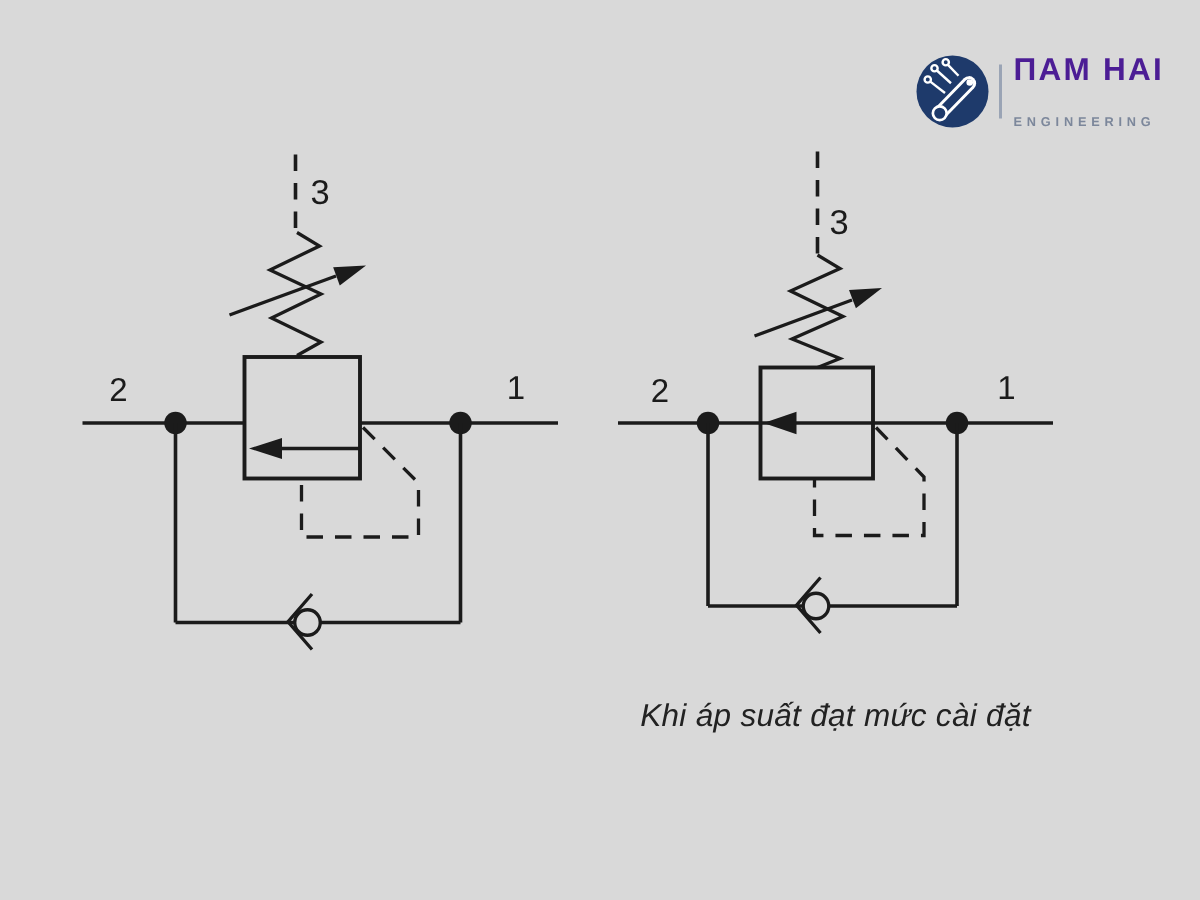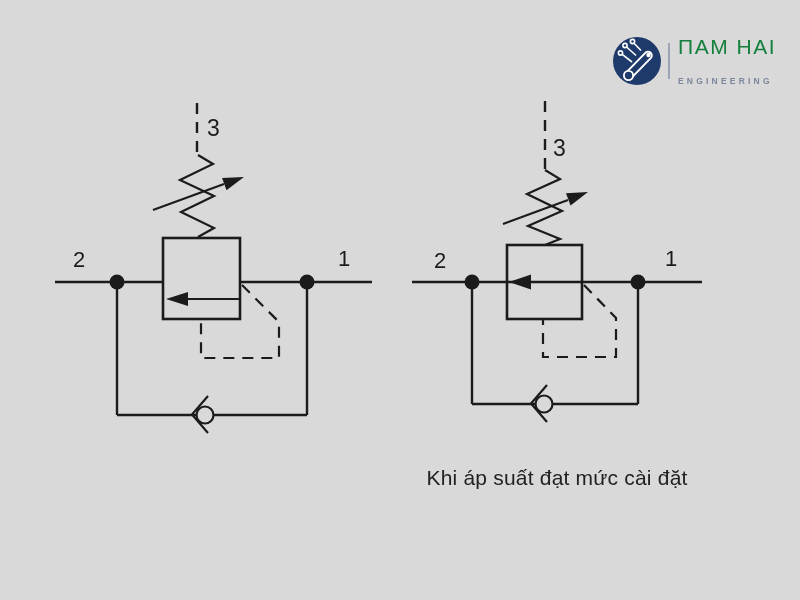--- a/index.html
+++ b/index.html
@@ -1,25 +1,25 @@
 <!DOCTYPE html>
 <html><head>
 <meta charset="utf-8">
 <style>
   html,body{margin:0;padding:0;}
   body{width:800px;height:600px;background:#d9d9d9;font-family:"Liberation Sans",sans-serif;}
   .stage{position:relative;width:800px;height:600px;background:#d9d9d9;overflow:hidden;}
   .schematic{position:absolute;left:0;top:0;}
   .caption{position:absolute;font-size:21px;color:#222;text-align:center;width:300px;letter-spacing:.2px;}
   .caption-left{left:55px;top:466px;}
-  .caption-right{left:407px;top:466px;}
+  .caption-right{left:407px;top:466px;font-style:italic;}
   .logo{position:absolute;right:24px;top:36px;display:flex;align-items:center;}
   .logo-sep{width:1.5px;height:36px;background:#9aa4b5;margin:0 8px 0 6px;}
   .logo-names{display:flex;flex-direction:column;justify-content:center;}
-  .brand{font-size:21px;font-weight:400;color:#15803d;letter-spacing:1.5px;line-height:1;}
+  .brand{font-size:21px;font-weight:700;color:#4c1d95;letter-spacing:1.5px;line-height:1;}
   .subtitle{font-size:8.5px;font-weight:700;color:#7c879b;letter-spacing:3.2px;margin-top:20px;line-height:1;}
   svg text{font-family:"Liberation Sans",sans-serif;fill:#1b1b1b;}
 </style>
 </head>
 <body>
 
 <div class="stage">
 
   <svg class="schematic" width="800" height="600" viewBox="0 0 800 600">
 

